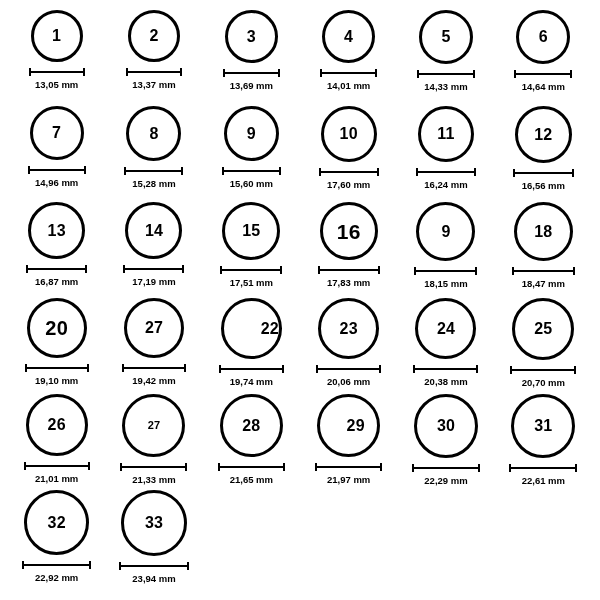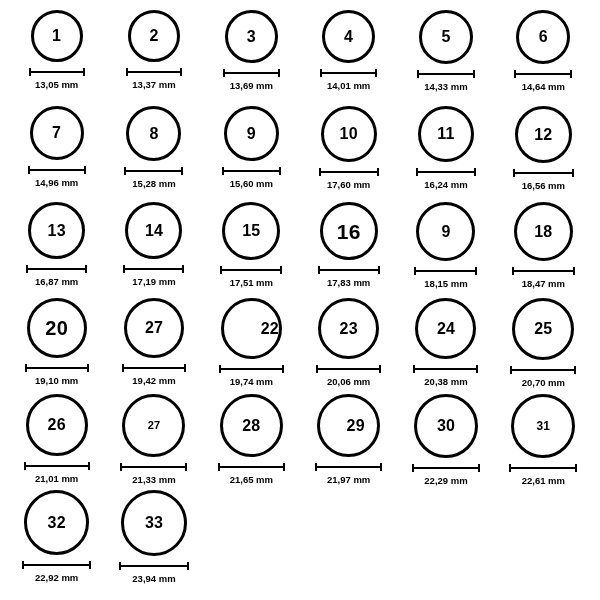--- a/index.html
+++ b/index.html
@@ -346,21 +346,21 @@
         <div class="ring-circle" style="width: 64px; height: 64px;">
           <span class="ring-label" style="font-size: 16px;">30</span>
         </div>
         <div class="measure">
           <div class="bar" style="width: 68px;"></div>
         </div>
         <div class="mm-text">22,29 mm</div>
       </div>
       <div class="ring-cell">
         <div class="ring-circle" style="width: 64px; height: 64px;">
-          <span class="ring-label" style="font-size: 12px; text-align: center;">31</span>
+          <span class="ring-label" style="font-size: 16px; text-align: center;">31</span>
         </div>
         <div class="measure">
           <div class="bar" style="width: 68px;"></div>
         </div>
         <div class="mm-text">22,61 mm</div>
       </div>
       <div class="ring-cell">
         <div class="ring-circle" style="width: 65px; height: 65px;">
           <span class="ring-label" style="font-size: 16px;">32</span>
         </div>

